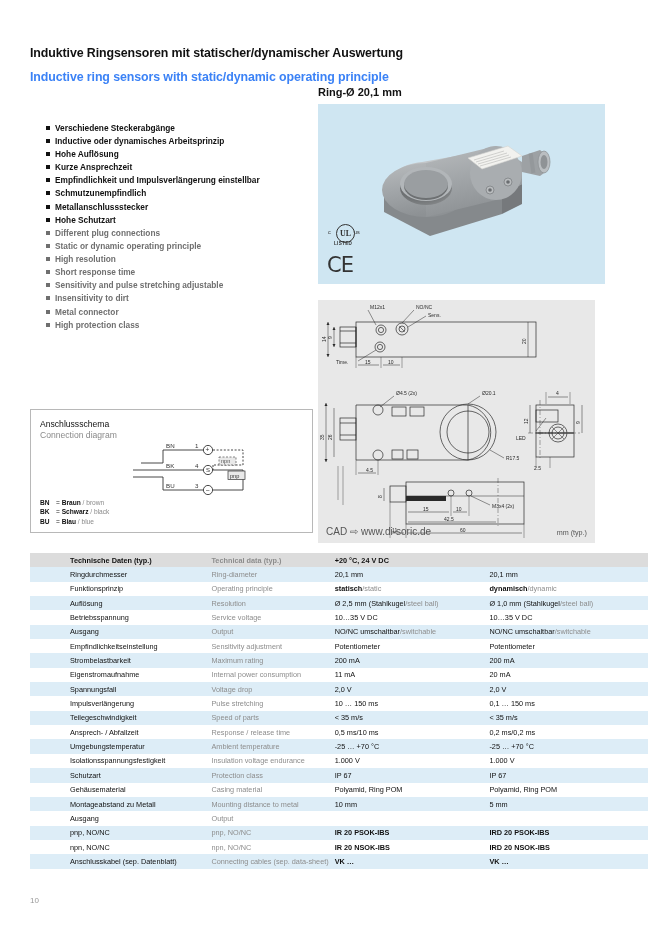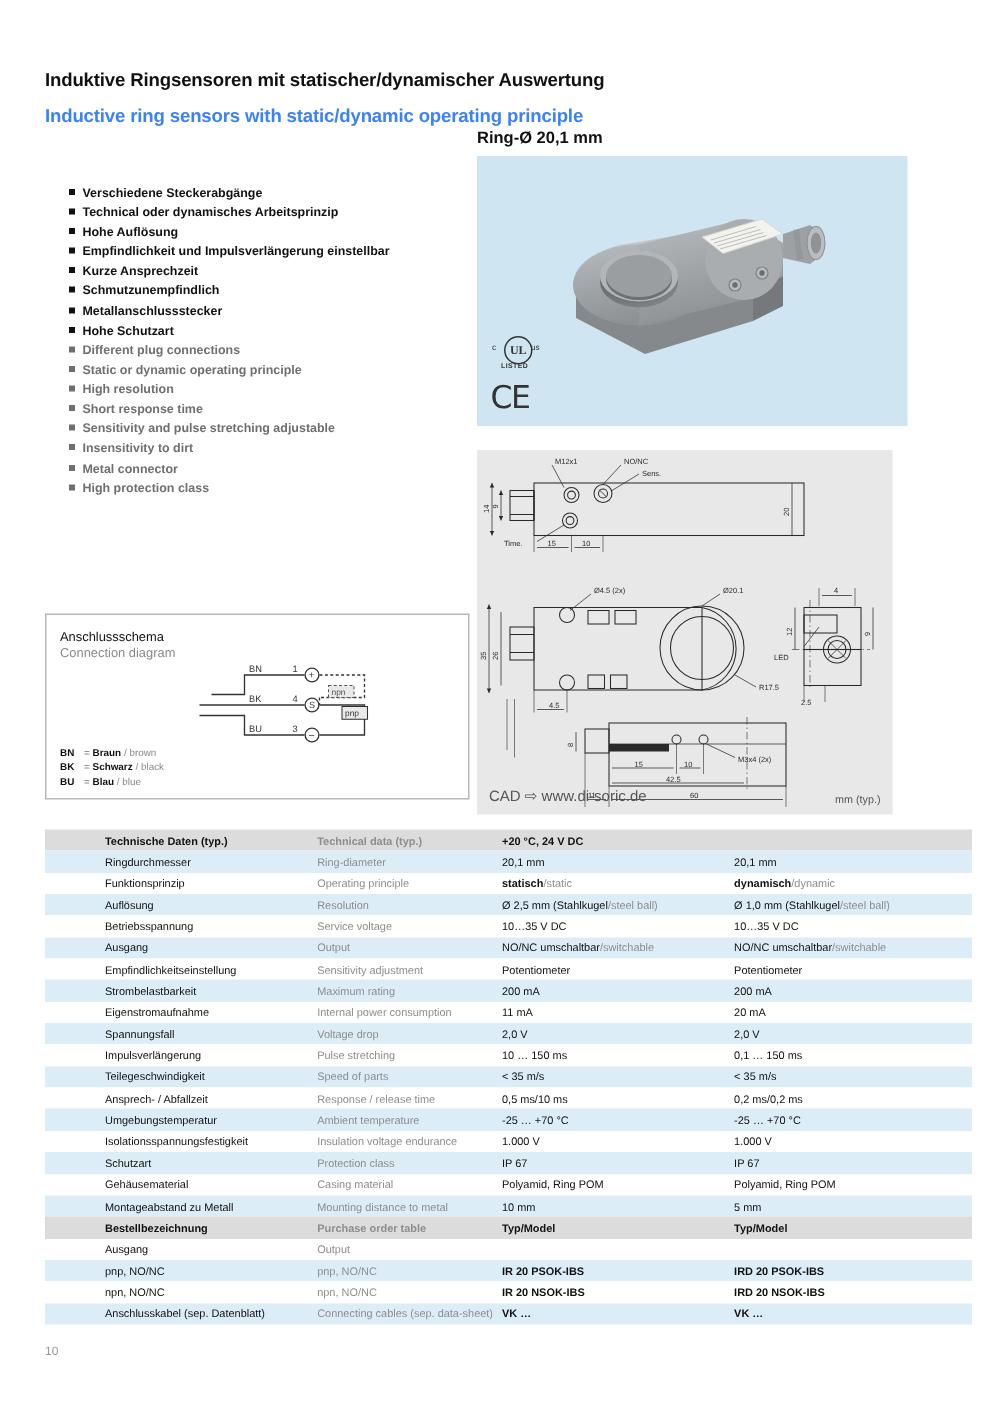--- a/index.html
+++ b/index.html
@@ -75,24 +75,24 @@
 <body>
 
 <div class="page">
 
   <div id="title-de">Induktive Ringsensoren mit statischer/dynamischer Auswertung</div>
   <div id="title-en">Inductive ring sensors with static/dynamic operating principle</div>
   <div id="ring-size">Ring-Ø 20,1 mm</div>
 
   <ul class="feat-list" id="features-de">
       <li><span class="bullet"></span><span>Verschiedene Steckerabgänge</span></li>
-      <li><span class="bullet"></span><span>Technical oder dynamisches Arbeitsprinzip</span></li>
+      <li><span class="bullet"></span><span>Inductive oder dynamisches Arbeitsprinzip</span></li>
       <li><span class="bullet"></span><span>Hohe Auflösung</span></li>
+      <li><span class="bullet"></span><span>Kurze Ansprechzeit</span></li>
       <li><span class="bullet"></span><span>Empfindlichkeit und Impulsverlängerung einstellbar</span></li>
-      <li><span class="bullet"></span><span>Kurze Ansprechzeit</span></li>
       <li><span class="bullet"></span><span>Schmutzunempfindlich</span></li>
       <li><span class="bullet"></span><span>Metallanschlussstecker</span></li>
       <li><span class="bullet"></span><span>Hohe Schutzart</span></li>
     </ul>
   <ul class="feat-list" id="features-en">
       <li><span class="bullet"></span><span>Different plug connections</span></li>
       <li><span class="bullet"></span><span>Static or dynamic operating principle</span></li>
       <li><span class="bullet"></span><span>High resolution</span></li>
       <li><span class="bullet"></span><span>Short response time</span></li>
       <li><span class="bullet"></span><span>Sensitivity and pulse stretching adjustable</span></li>
@@ -447,26 +447,20 @@
           <td class="c2">Casing material</td>
           <td class="c3">Polyamid, Ring POM</td>
           <td class="c4">Polyamid, Ring POM</td>
         </tr>
         <tr class="alt">
           <td class="c1">Montageabstand zu Metall</td>
           <td class="c2">Mounting distance to metal</td>
           <td class="c3">10 mm</td>
           <td class="c4">5 mm</td>
         </tr>
-        <tr class="sub">
-          <td class="c1">Bestellbezeichnung</td>
-          <td class="c2">Purchase order table</td>
-          <td class="c3"><span class="b">Typ</span><span>/Model</span></td>
-          <td class="c4"><span class="b">Typ</span><span>/Model</span></td>
-        </tr>
         <tr class="plain">
           <td class="c1">Ausgang</td>
           <td class="c2">Output</td>
           <td class="c3"></td>
           <td class="c4"></td>
         </tr>
         <tr class="alt">
           <td class="c1">pnp, NO/NC</td>
           <td class="c2">pnp, NO/NC</td>
           <td class="c3" style="font-weight: bold;">IR 20 PSOK-IBS</td>

